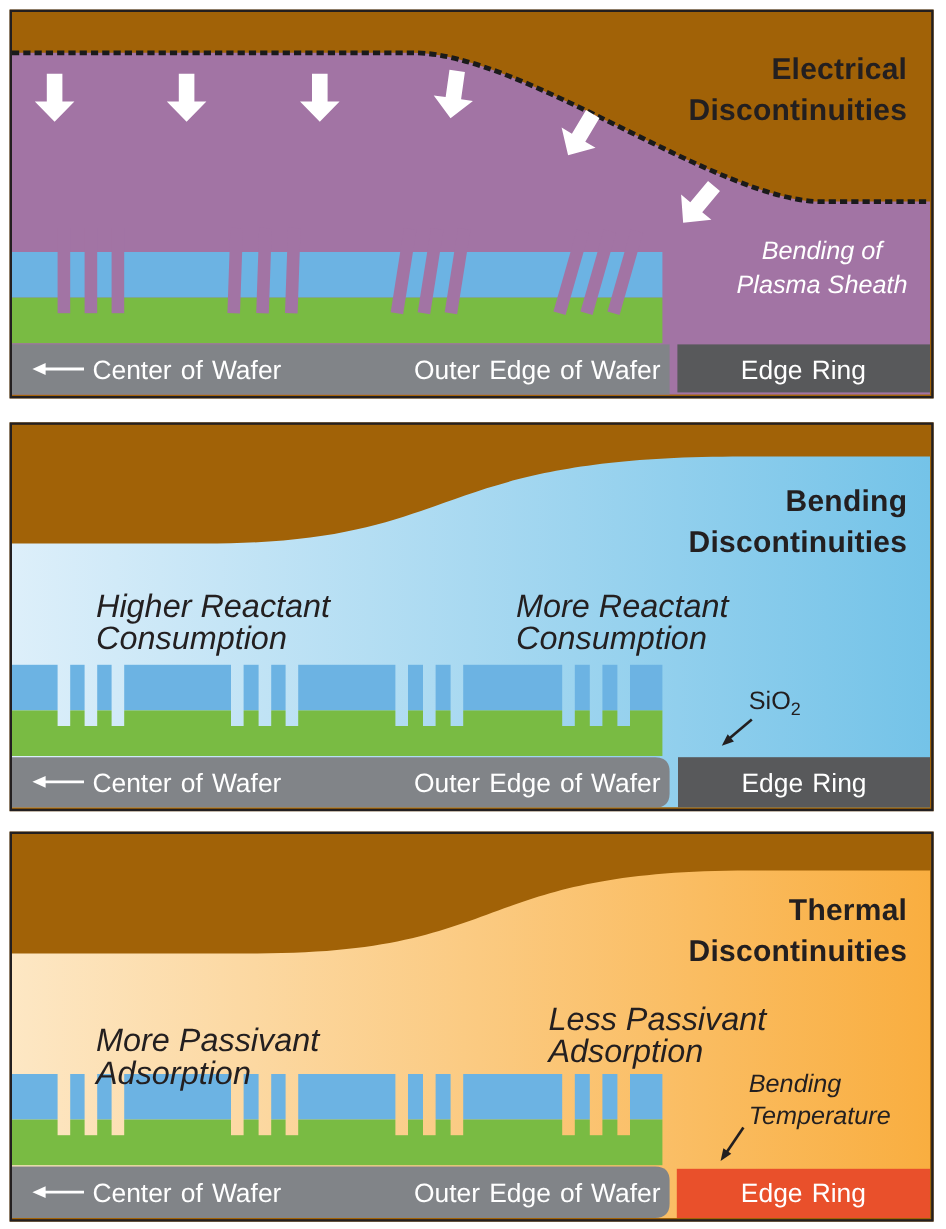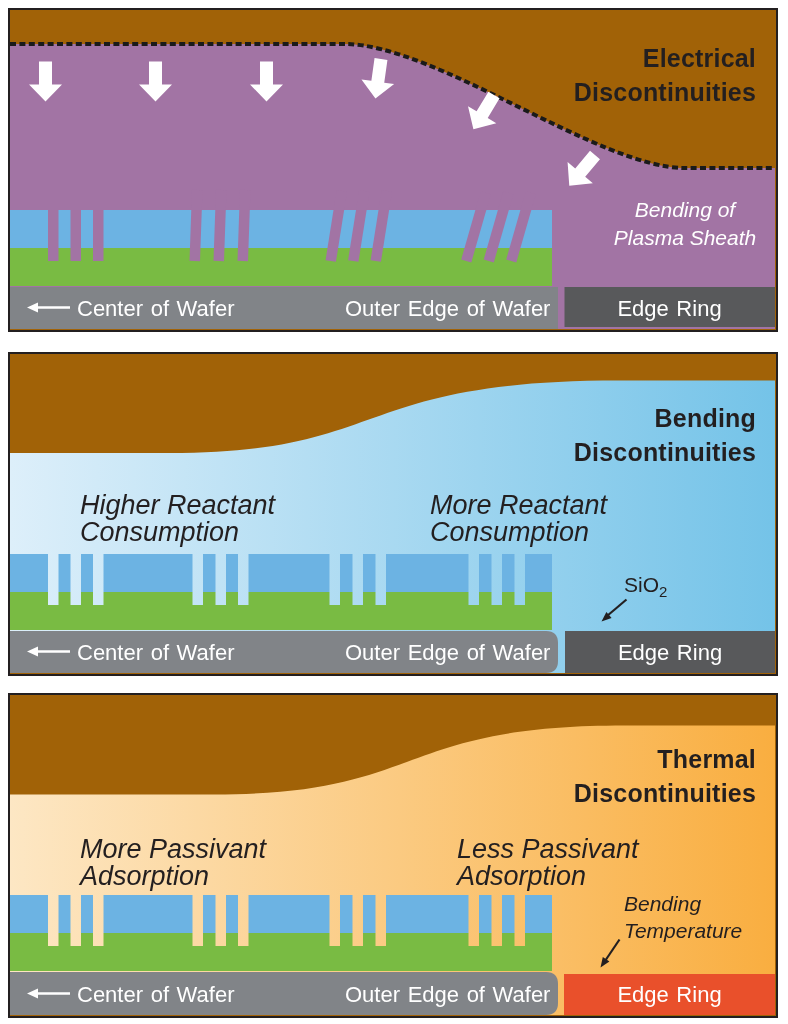--- a/index.html
+++ b/index.html
@@ -186,21 +186,21 @@
         <line x1="609.5" y1="244.5" x2="595" y2="266" stroke-width="2.2" stroke="#231f20"></line>
         <polygon points="590.5,272.5 592.8,261.9 599.4,266.4" fill="#231f20"></polygon>
       </g>
     </svg>
 
     <div class="txt title" style="top:47px;">
       <div>Thermal</div>
       <div>Discontinuities</div>
     </div>
 
-    <div class="txt itlabel" style="top:141px; left:70px;">
+    <div class="txt itlabel" style="top:159px; left:70px;">
       <div>More Passivant</div>
       <div>Adsorption</div>
     </div>
     <div class="txt itlabel" style="top:141px; left:447px;">
       <div>Less Passivant</div>
       <div>Adsorption</div>
     </div>
 
     <div class="txt itlabel" style="top:195px; left:614px; font-size:21px; line-height:27px;">
       <div>Bending</div>

